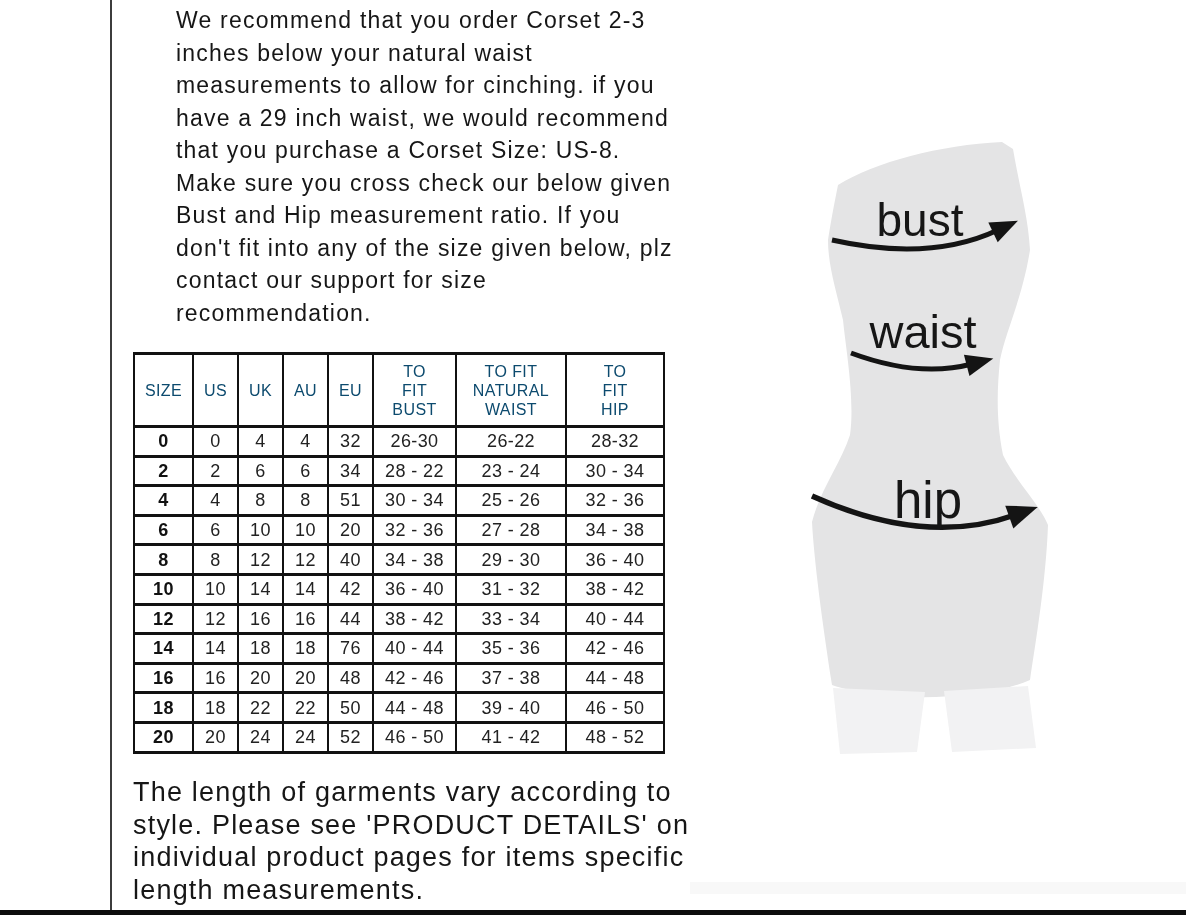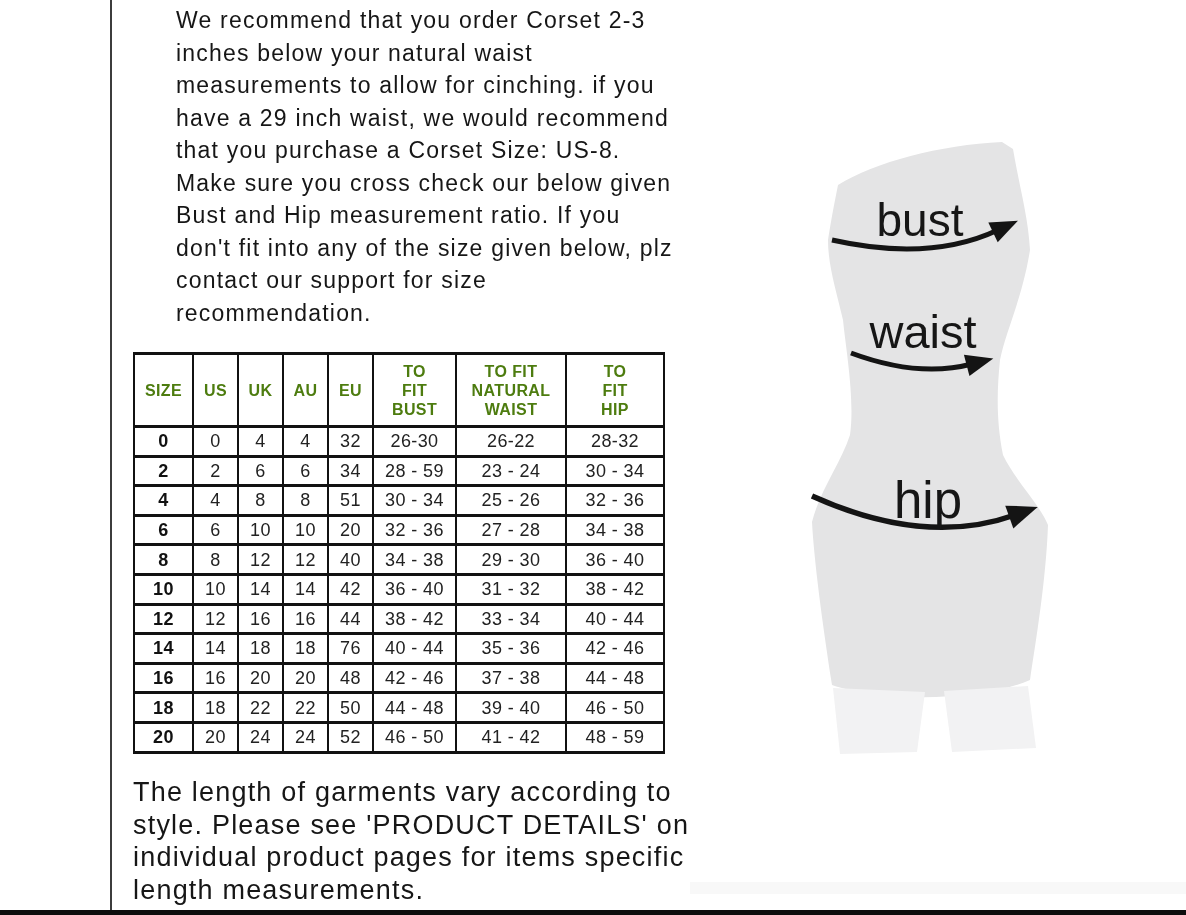--- a/index.html
+++ b/index.html
@@ -27,21 +27,21 @@
     border-collapse:collapse;table-layout:fixed;
     background:#fff;
   }
   .size-chart th,.size-chart td{
     border-left:2px solid #111;border-right:2px solid #111;
     border-top:3px solid #111;border-bottom:3px solid #111;
     text-align:center;vertical-align:middle;padding:0 2px;
     white-space:pre-line;overflow:hidden;
   }
   .size-chart th{
-    height:70px;font-size:16px;font-weight:bold;line-height:19px;letter-spacing:.4px;color:#4d7c0f;
+    height:70px;font-size:16px;font-weight:normal;line-height:19px;letter-spacing:.4px;color:#0c4a6e;
   }
   .size-chart td{
     height:26.6px;font-size:18px;line-height:1;letter-spacing:.4px;color:#222;
   }
   .size-chart td.size-col{font-weight:bold;color:#111;}
 
   .figure-wrap{position:absolute;left:780px;top:110px;width:410px;height:660px;}
   .fig-label{font-family:"Liberation Sans", sans-serif;fill:#161616;}
 </style>
 </head>
@@ -101,21 +101,21 @@
         <td>26-30</td>
         <td>26-22</td>
         <td>28-32</td>
       </tr>
       <tr>
         <td class="size-col">2</td>
         <td>2</td>
         <td>6</td>
         <td>6</td>
         <td>34</td>
-        <td>28 - 59</td>
+        <td>28 - 22</td>
         <td>23 - 24</td>
         <td>30 - 34</td>
       </tr>
       <tr>
         <td class="size-col">4</td>
         <td>4</td>
         <td>8</td>
         <td>8</td>
         <td>51</td>
         <td>30 - 34</td>
@@ -193,21 +193,21 @@
         <td>46 - 50</td>
       </tr>
       <tr>
         <td class="size-col">20</td>
         <td>20</td>
         <td>24</td>
         <td>24</td>
         <td>52</td>
         <td>46 - 50</td>
         <td>41 - 42</td>
-        <td>48 - 59</td>
+        <td>48 - 52</td>
       </tr>
     </tbody>
 </table>
 
 <div class="outro">The length of garments vary according to
 style. Please see 'PRODUCT DETAILS' on
 individual product pages for items specific
 length measurements.</div>
 
 <div class="figure-wrap">

